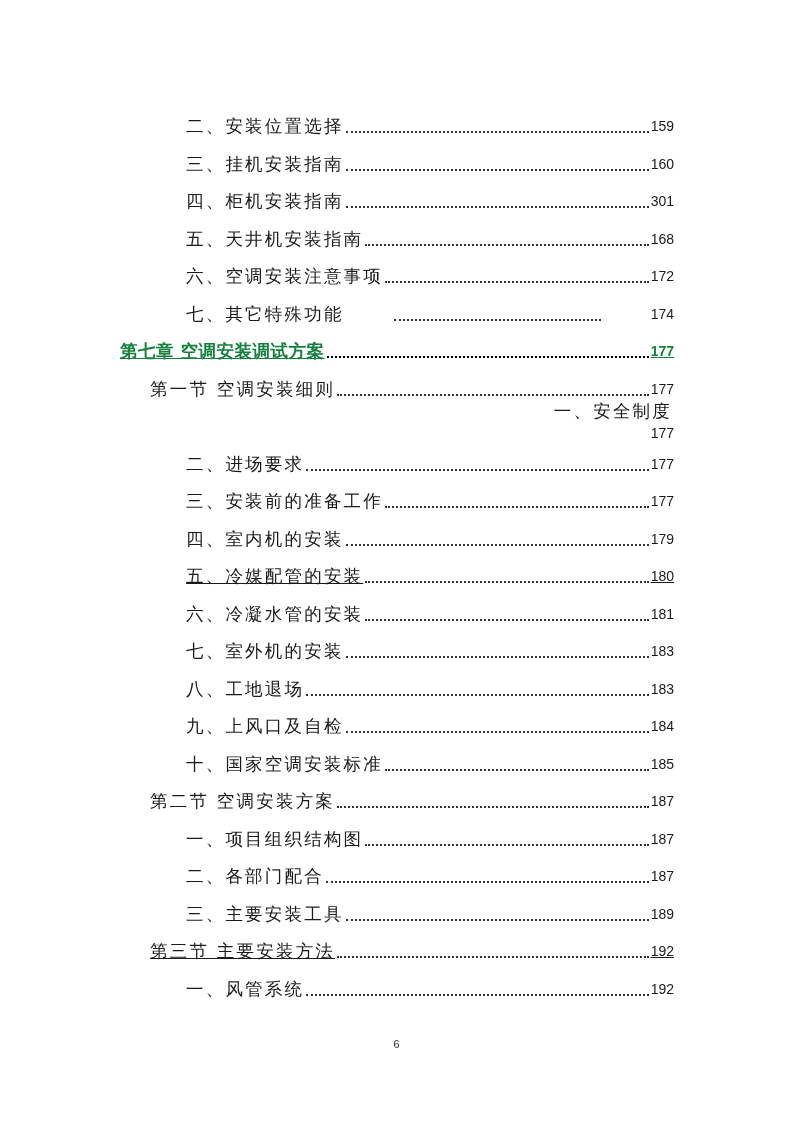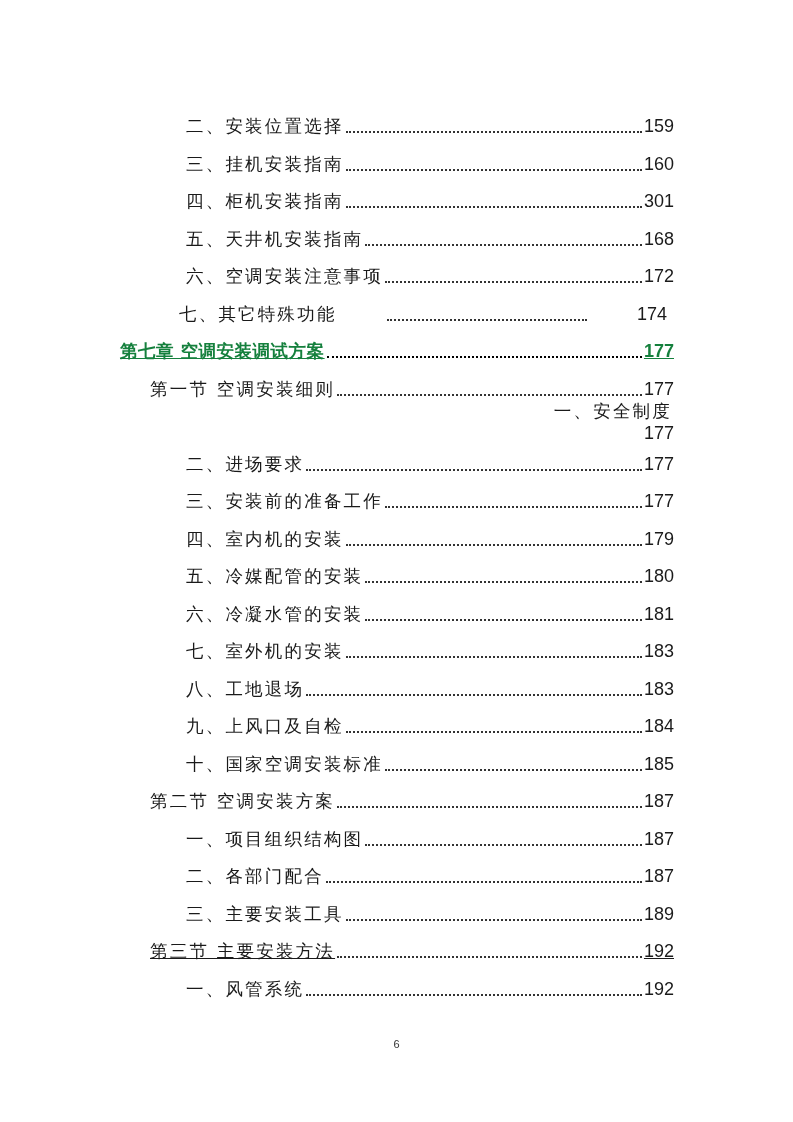--- a/index.html
+++ b/index.html
@@ -46,21 +46,21 @@
       content: "";
       position: absolute;
       left: 0;
       right: 2px;
       bottom: 4px;
       border-bottom: 2px dotted #333333;
     }
     .toc-row .page {
       flex: 0 0 auto;
       font-family: "Liberation Sans", sans-serif;
-      font-size: 18px;
+      font-size: 14px;
       letter-spacing: 0px;
     }
     .toc-row.level-1 {
       font-weight: bold;
       color: #15803d;
       text-decoration: underline;
     }
     .toc-row.level-1 .label {
       letter-spacing: 0.5px;
     }
@@ -103,21 +103,21 @@
   <div class="toc-row level-3" style="top:112.5px;left:186px;width:488px;">
     <span class="label">五、天井机安装指南</span>
     <span class="dots"></span>
     <span class="page">168</span>
   </div>
   <div class="toc-row level-3" style="top:150px;left:186px;width:488px;">
     <span class="label">六、空调安装注意事项</span>
     <span class="dots"></span>
     <span class="page">172</span>
   </div>
-  <div class="toc-row level-3" style="top:187.5px;left:179px;width:488px;gap:48px;">
+  <div class="toc-row level-3" style="top:187.5px;left:186px;width:488px;gap:48px;">
     <span class="label">七、其它特殊功能</span>
     <span class="dots"></span>
     <span class="page">174</span>
   </div>
   <div class="toc-row level-1" style="top:225px;left:120px;width:554px;">
     <span class="label">第七章  空调安装调试方案</span>
     <span class="dots"></span>
     <span class="page">177</span>
   </div>
   <div class="toc-row level-2" style="top:262.5px;left:150px;width:524px;">
@@ -138,21 +138,21 @@
   <div class="toc-row level-3" style="top:375px;left:186px;width:488px;">
     <span class="label">三、安装前的准备工作</span>
     <span class="dots"></span>
     <span class="page">177</span>
   </div>
   <div class="toc-row level-3" style="top:412.5px;left:186px;width:488px;">
     <span class="label">四、室内机的安装</span>
     <span class="dots"></span>
     <span class="page">179</span>
   </div>
-  <div class="toc-row level-3" style="top:450px;left:186px;width:488px;">
+  <div class="toc-row level-3" style="top:450px;left:186px;width:488px;text-decoration:underline;">
     <span class="label">五、冷媒配管的安装</span>
     <span class="dots"></span>
     <span class="page">180</span>
   </div>
   <div class="toc-row level-3" style="top:487.5px;left:186px;width:488px;">
     <span class="label">六、冷凝水管的安装</span>
     <span class="dots"></span>
     <span class="page">181</span>
   </div>
   <div class="toc-row level-3" style="top:525px;left:186px;width:488px;">

